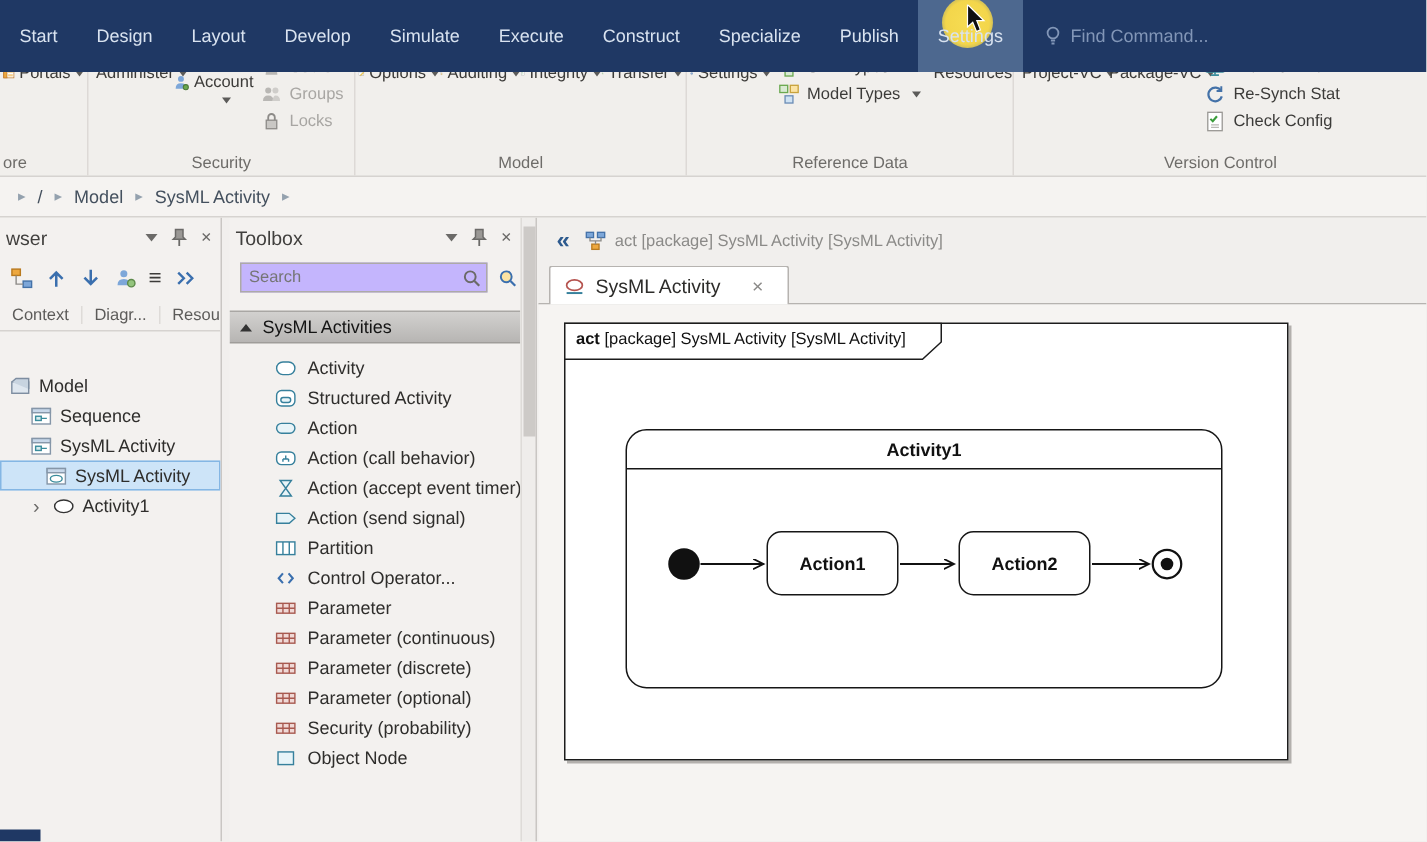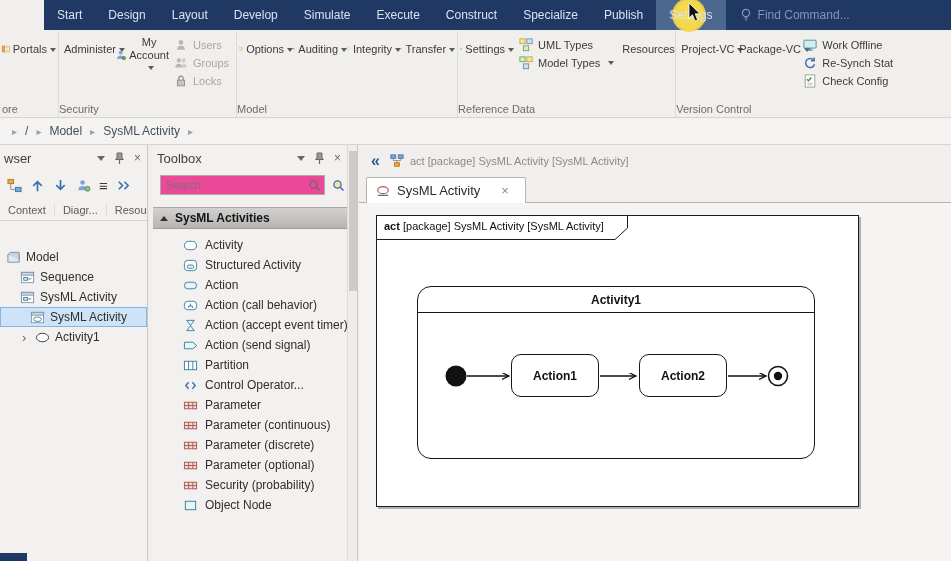--- a/index.html
+++ b/index.html
@@ -1,33 +1,33 @@
 <!DOCTYPE html>
 <html><head>
 <meta charset="utf-8">
 <style>
   * { margin:0; padding:0; box-sizing:border-box; }
   html,body { width:951px; height:561px; }
   body { position:relative; overflow:hidden; background:#f1efed; font-family:"Liberation Sans",sans-serif; -webkit-font-smoothing:antialiased; }
   svg { display:block; }
 
   
-  .menubar { position:absolute; top:0; left:0; right:0; height:30px; background:#1f3864; display:flex; align-items:stretch; z-index:30;margin-left:44px; }
+  .menubar { position:absolute; top:0; left:0; right:0; height:48px; background:#1f3864; display:flex; align-items:stretch; z-index:30; }
   .mitem { color:#d9e3f0; font-size:12px; padding:0 13px; display:flex; align-items:center; position:relative; cursor:default; white-space:nowrap; }
   .mitem.active { background:#4d688f; }
   .cursor-glow { position:absolute; left:16px; top:-2px; width:34px; height:34px; border-radius:50%;
     background:radial-gradient(circle, #f6dc52 0%, #f3d64b 60%, rgba(243,214,75,0.25) 100%); z-index:1; }
   .mitem.active .mlabel { position:relative; z-index:2; }
   .cursor-arrow { position:absolute; left:32px; top:3px; z-index:3; }
   .find { margin-left:4px; display:flex; align-items:center; gap:6px; color:#8296b7; font-size:12px; padding:0 10px; }
 
   
   .ribbon { position:absolute; top:31px; left:0; right:0; height:87px; background:#f1efec; border-bottom:1px solid #d6d3d0; display:flex; z-index:5; }
   .rgroup { position:relative; height:100%; border-right:1px solid #ddd9d6; padding:0 2px 16px 2px; display:flex; align-items:flex-start; }
-  .glabel { position:absolute; bottom:2px; left:0; right:0; text-align:left; font-size:11px; color:#6e6c69; white-space:nowrap; }
+  .glabel { position:absolute; bottom:2px; left:0; right:0; text-align:center; font-size:11px; color:#6e6c69; white-space:nowrap; }
   .glabel.left { text-align:left; padding-left:2px; }
   .bigbtn { width:54px; display:flex; align-items:center; padding-top:5px; gap:3px; cursor:default; }
   .bigbtn svg { width:26px; height:26px; }
   .blabel { font-size:11px; color:#3c3b39; text-align:center; line-height:1.15; white-space:nowrap; }
   .blabel.wrap { white-space:normal; width:52px; }
   .caret { display:inline-block; width:0; height:0; border-left:3px solid transparent; border-right:3px solid transparent; border-top:4px solid #5c5b59; margin-left:3px; vertical-align:middle; }
   .smallcol { display:flex; flex-direction:column; gap:4px; padding:7px 5px 0 5px; }
   .smallbtn { display:flex; align-items:center; gap:5px; font-size:11px; color:#3c3b39; white-space:nowrap; }
   .smallbtn svg { width:14px; height:14px; flex:none; }
   .smallbtn.disabled { color:#a8a6a3; }
@@ -55,25 +55,25 @@
 
   .tree { padding-top:26px; font-size:12px; color:#2f2e2c; }
   .trow { height:20px; display:flex; align-items:center; gap:5px; padding-left:6px; white-space:nowrap; cursor:default; }
   .trow svg { width:15px; height:15px; flex:none; }
   .lv1 { padding-left:20px; }
   .lv2 { padding-left:30px; }
   .trow.selected { background:#cde4f8; outline:1px solid #84b6e4; outline-offset:-1px; }
   .expander { color:#6b6a68; font-size:13px; width:8px; }
 
   .search-row { display:flex; align-items:center; gap:7px; padding:4px 7px; height:28px; }
-  .search-box { flex:1; height:20px; background:#ec4899; border:1px solid #adaaa7; display:flex; align-items:center; padding:0 3px 0 5px; }
+  .search-box { flex:1; height:20px; background:#c4b5fd; border:1px solid #adaaa7; display:flex; align-items:center; padding:0 3px 0 5px; }
   .search-box input { border:none; outline:none; flex:1; min-width:0; font-size:11px; background:transparent; color:#333; font-family:inherit; }
   .mag { width:13px; height:13px; flex:none; }
 
-  .tb-section { height:22px; margin-top:8px; background:linear-gradient(#d2d1cf,#b7b5b3); border-top:1px solid #a9a7a4; border-bottom:1px solid #9f9d9a; display:flex; align-items:center; gap:7px; padding:0 7px; font-size:12px; font-weight:bold; color:#141414; cursor:default; }
+  .tb-section { height:22px; margin-top:8px; background:linear-gradient(#d2d1cf,#b7b5b3); border-top:1px solid #a9a7a4; border-bottom:1px solid #9f9d9a; display:flex; align-items:center; gap:7px; padding:0 7px; font-size:12px; font-weight:normal; color:#141414; cursor:default; }
   .tri-up { width:0; height:0; border-left:4px solid transparent; border-right:4px solid transparent; border-bottom:5px solid #333; }
   .tb-items { padding-top:6px; }
   .tbrow { height:20px; display:flex; align-items:center; gap:7px; padding-left:30px; font-size:12px; color:#2f2e2c; white-space:nowrap; cursor:default; }
   .tbrow svg { width:15px; height:15px; flex:none; }
 
   
   .main { position:absolute; top:145px; left:359px; right:0; bottom:0; background:#f1efed; }
   .nav-strip { height:32px; display:flex; align-items:center; gap:10px; padding:0 12px; }
   .back { color:#2d5a8e; font-size:16px; font-weight:bold; cursor:default; }
   .nav-tab { display:flex; align-items:center; gap:6px; font-size:11px; color:#8b8a88; }

